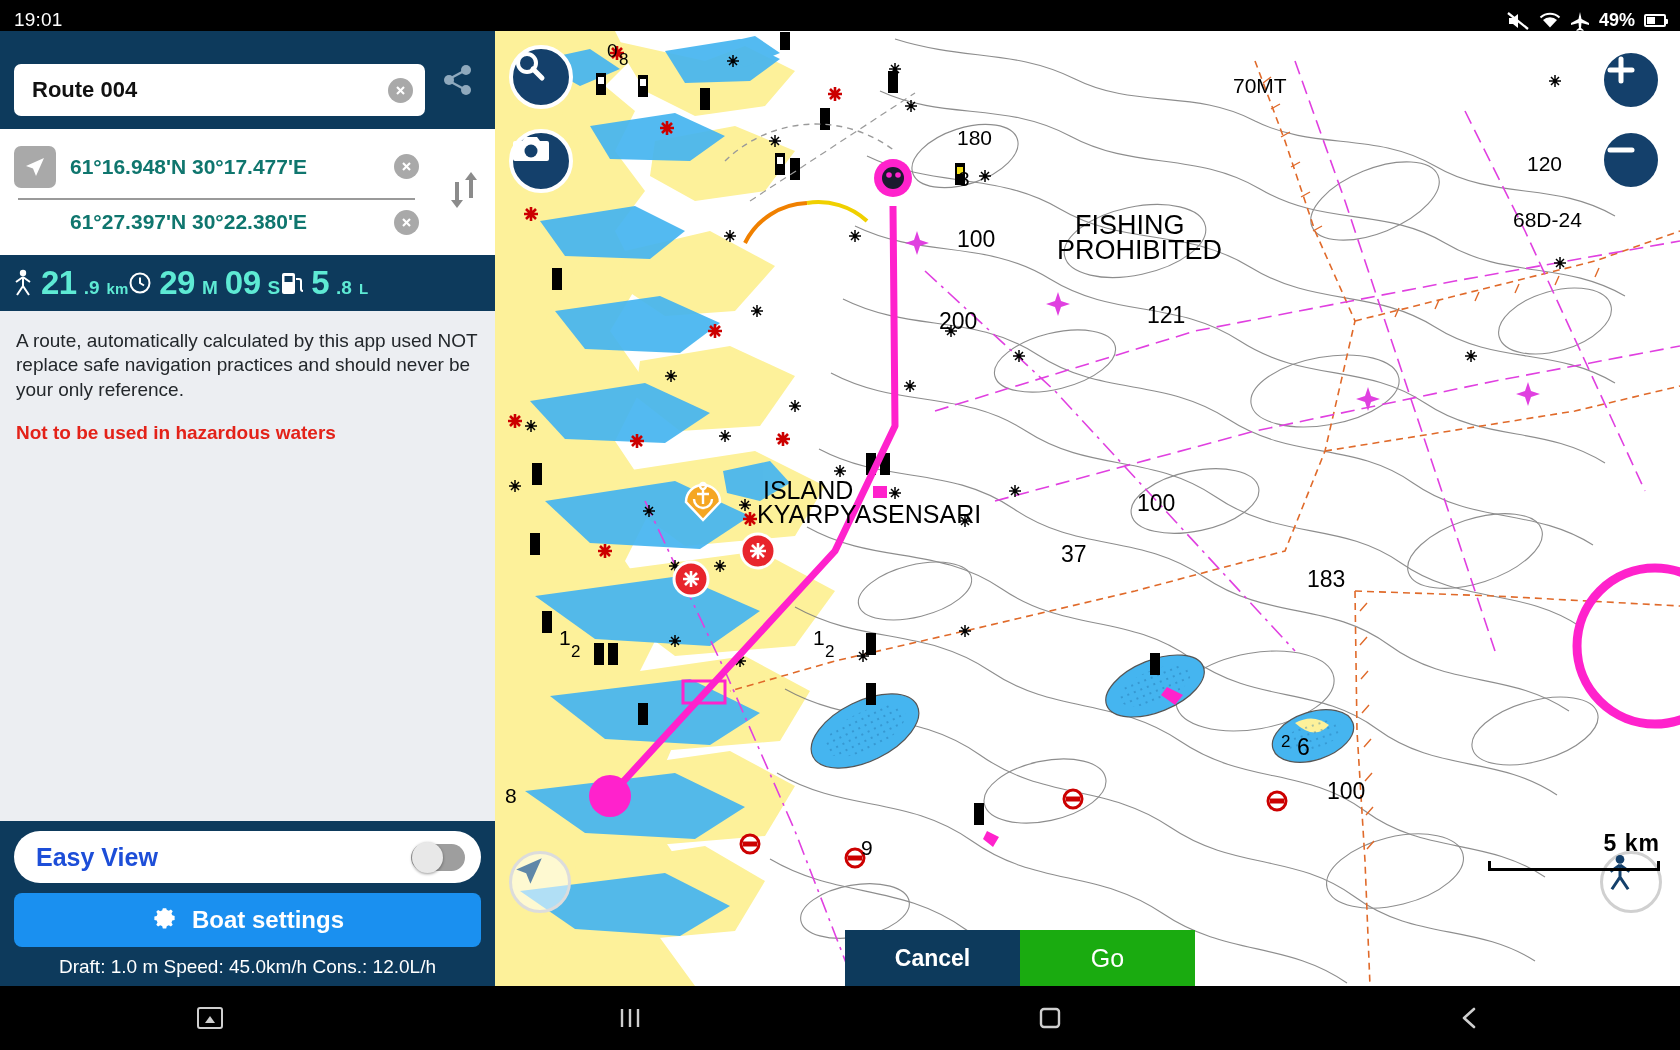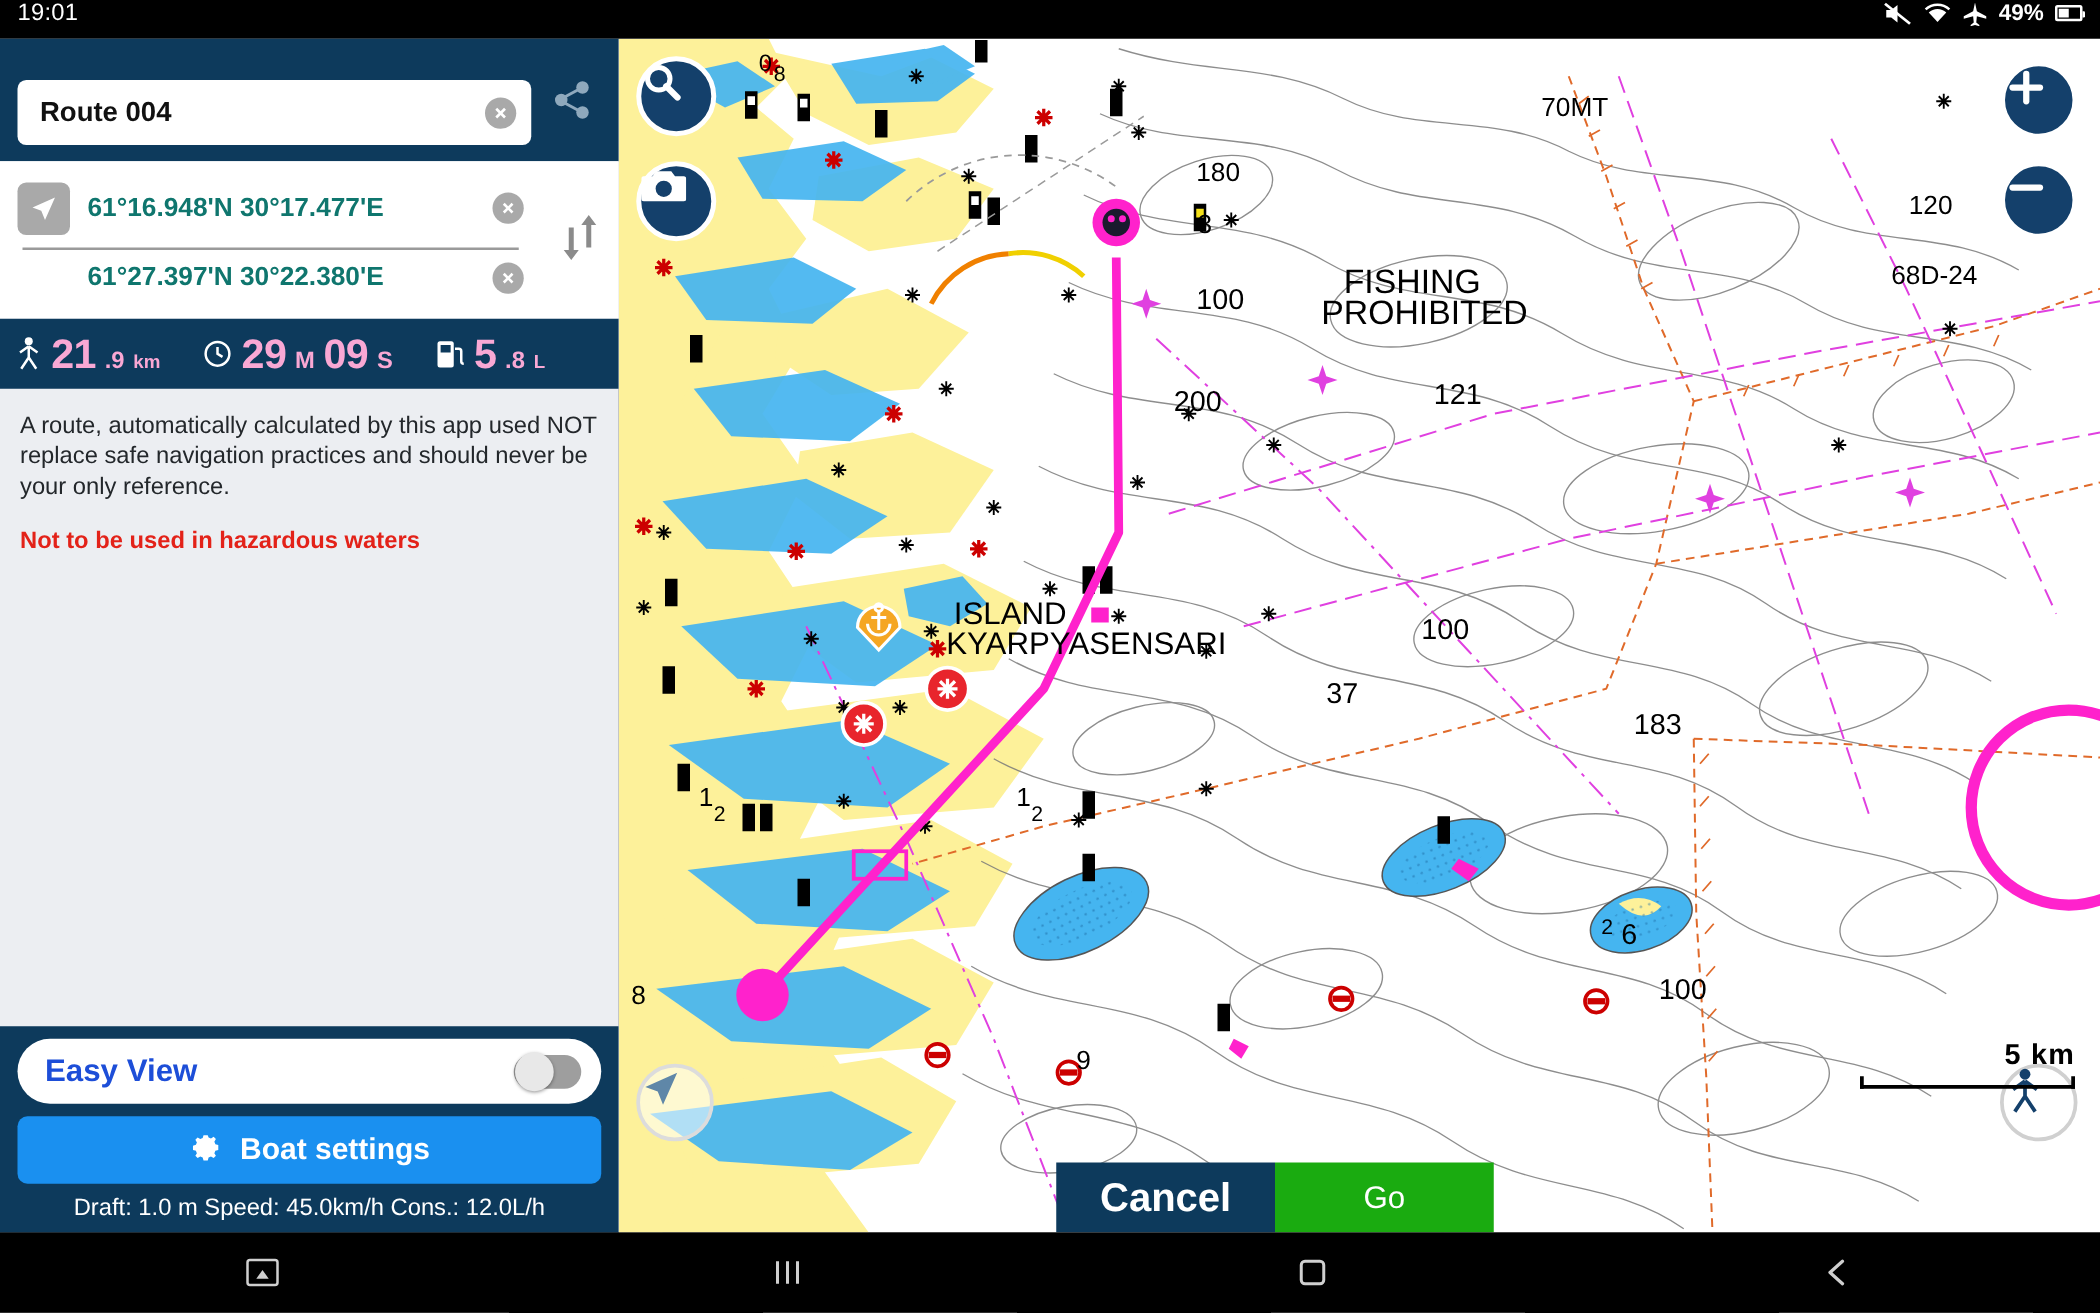--- a/index.html
+++ b/index.html
@@ -3,21 +3,21 @@
 <meta charset="utf-8">
 <style>
   * { margin:0; padding:0; box-sizing:border-box; }
   html,body { width:1680px; height:1050px; overflow:hidden; background:#000;
     font-family:"Liberation Sans", sans-serif; }
 
   #app { position:relative; width:1680px; height:1050px; }
 
   
   .statusbar { position:absolute; left:0; top:0; width:1680px; height:31px;
-    background:#000; color:#fff; display:flex; align-items:flex-start;
+    background:#000; color:#fff; display:flex; align-items:flex-end;
     justify-content:space-between; padding:0 14px; }
   .sb-time { font-size:19px; letter-spacing:.2px; }
   .sb-right { display:flex; align-items:center; gap:9px; }
   .sb-right svg { display:block; }
   .sb-batt { font-size:18px; font-weight:700; }
   .batt-glyph { width:22px; height:13px; border:2px solid #fff; border-radius:2px;
     position:relative; display:inline-block; }
   .batt-glyph::after { content:""; position:absolute; right:-4px; top:3px;
     width:2px; height:5px; background:#fff; border-radius:0 1px 1px 0; }
   .batt-glyph::before { content:""; position:absolute; left:1px; top:1px; bottom:1px;
@@ -48,22 +48,22 @@
   .wp-icon { width:42px; height:42px; border-radius:7px; background:#a9a9a9;
     display:flex; align-items:center; justify-content:center; flex:none; }
   .wp-text { flex:1; font-size:21px; font-weight:bold; color:#0f766e; }
   .wp-text.indent { padding-left:56px; }
   .wp-divider { height:2px; background:#9a9a9a; margin:2px 18px 2px 18px; }
   .wp-wrap { display:flex; align-items:center; }
   .wp-list { flex:1; }
   .swap-btn { width:62px; height:110px; display:flex; align-items:center;
     justify-content:center; flex:none; }
 
-  .stats { background:#0d3a5c; color:#f9a8d4; height:56px; display:flex;
-    align-items:center; gap:34px; padding:0 12px; }
+  .stats { background:#0d3a5c; color:#5eead4; height:56px; display:flex;
+    align-items:center; padding:0 12px; }
   .stat { display:flex; align-items:baseline; gap:7px; }
   .stat .ico { align-self:center; display:flex; }
   .stat .big { font-size:33px; font-weight:bold; letter-spacing:-.5px; }
   .stat .small { font-size:19px; font-weight:bold; }
   .stat .unit { font-size:15px; font-weight:bold; }
 
   .disclaimer { padding:18px 16px 0; font-size:19px; color:#23272b;
     line-height:1.28; }
   .hazard { padding:20px 16px 0; font-size:19px; font-weight:bold; color:#e32219; }
 
@@ -90,21 +90,21 @@
   .btn-camera { left:14px; top:98px; width:64px; height:64px; }
   .btn-zoomin { right:18px; top:18px; width:62px; height:62px; }
   .btn-zoomout { right:18px; top:98px; width:62px; height:62px; }
   .btn-locate { left:14px; top:820px; width:62px; height:62px;
     background:rgba(255,255,255,.55); border:3px solid #dcdcdc; }
   .btn-person { right:18px; top:820px; width:62px; height:62px;
     background:rgba(255,255,255,.65); border:3px solid #d0d0d0; }
 
   .map-actions { position:absolute; left:350px; bottom:0; display:flex; }
   .btn-cancel { width:175px; height:56px; background:#0d3a5c; color:#fff;
-    font-size:32px; font-weight:bold; display:flex; align-items:center;
+    font-size:23px; font-weight:bold; display:flex; align-items:center;
     justify-content:center; }
   .btn-go { width:175px; height:56px; background:#1aab10; color:#fff;
     font-size:25px; font-weight:normal; display:flex; align-items:center;
     justify-content:center; }
 
   .scalebar { position:absolute; right:20px; bottom:115px; text-align:right; }
   .scale-label { font-size:23px; font-weight:bold; color:#000; letter-spacing:1px; }
   .scale-rule { margin-top:4px; height:10px; border-left:3px solid #000;
     border-right:3px solid #000; border-bottom:3px solid #000; width:172px; }
 

